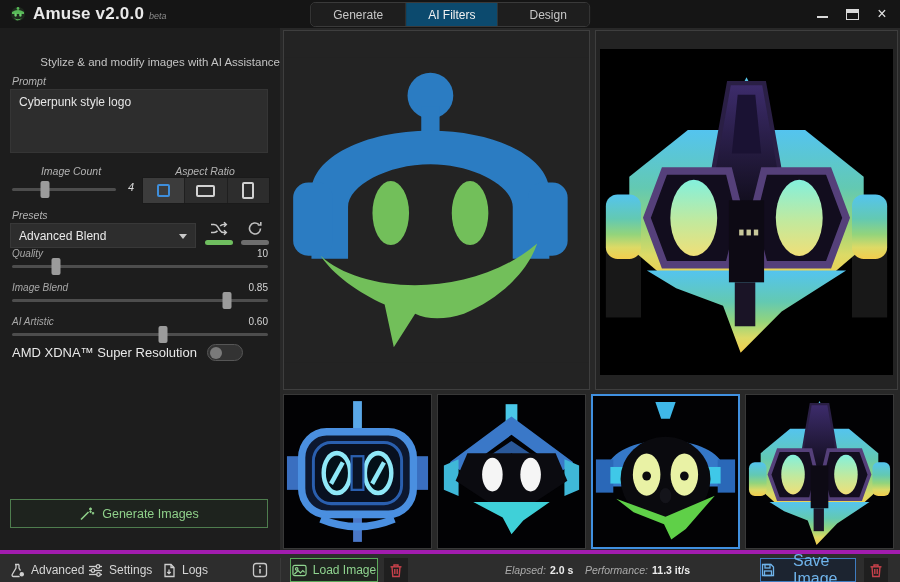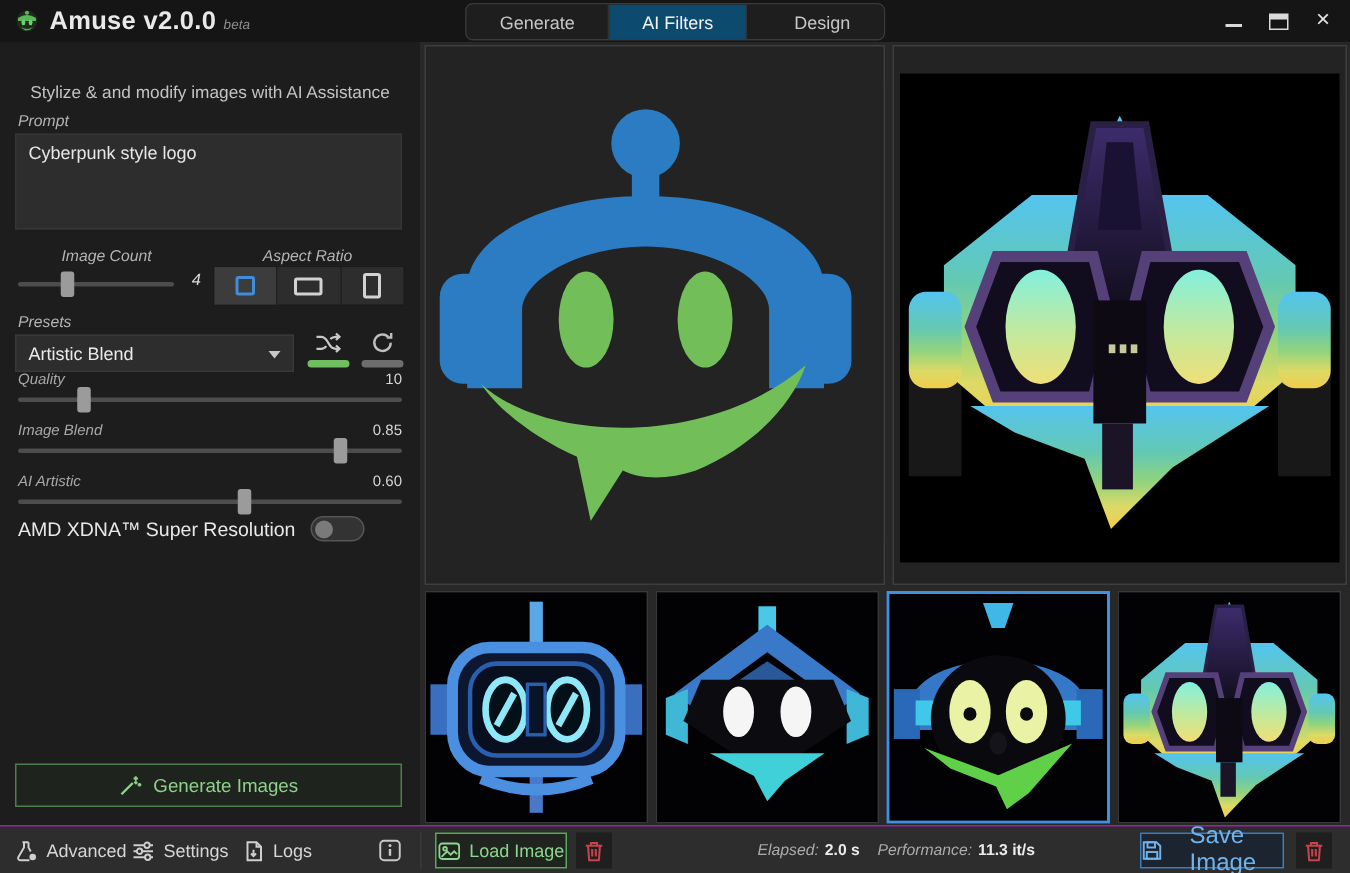--- a/index.html
+++ b/index.html
@@ -20,21 +20,21 @@
   #win-controls { position:absolute; right:6px; top:0; height:28px; display:flex; align-items:center; gap:6px; }
   .win-btn { width:24px; height:22px; display:flex; align-items:center; justify-content:center; }
   .min-glyph { width:11px; height:2px; background:#d9d9d9; margin-top:6px; }
   .max-glyph { width:13px; height:11px; border:1px solid #d9d9d9; border-top:4px solid #d9d9d9; }
   .close-glyph { font-size:16px; color:#e3e3e3; line-height:1; }
 
   
   #sidebar { position:absolute; left:0; top:28px; width:280px; height:522px; background:#1d1d1d; }
   #welcome-title { position:absolute; top:8px; left:0; width:100%; text-align:center;
     font-size:15px; color:#f0f0f0; font-weight:400; }
-  #welcome-subtitle { position:absolute; top:28px; left:0; width:100%; text-align:center;
+  #welcome-subtitle { position:absolute; top:28px; left:0; width:100%; text-align:right;
     font-size:11.5px; color:#c3c3c3; }
   .field-label { font-size:10.5px; font-style:italic; color:#b3b3b3; }
   #prompt-label { position:absolute; left:12px; top:47px;text-align:center; }
   #prompt-input { position:absolute; left:10px; top:61px; width:258px; height:64px;
     background:#2d2d2d; border:1px solid #353535; color:#e6e6e6; font-size:12px;
     font-family:"Liberation Sans", sans-serif; padding:5px 8px; resize:none; outline:none; }
 
   #image-count-label { position:absolute; left:10px; top:137px; width:122px; text-align:center; }
   #aspect-ratio-label { position:absolute; left:140px; top:137px; width:130px; text-align:center; }
 
@@ -70,40 +70,40 @@
   .param-track { left:12px; width:256px; }
   #quality-label { top:220px; } #quality-value { top:220px; } #quality-track { top:237px; }
   #blend-label { top:254px; } #blend-value { top:254px; } #blend-track { top:271px; }
   #assist-label { top:288px; } #assist-value { top:288px; } #assist-track { top:305px; }
 
   #sr-row { position:absolute; left:12px; top:316px; width:256px; display:flex; align-items:center; gap:10px; }
   #sr-label { font-size:13px; color:#e8e8e8; }
   #sr-toggle { width:36px; height:17px; border-radius:9px; background:#333; border:1px solid #565656; position:relative; }
   #sr-knob { position:absolute; left:2px; top:1.5px; width:12px; height:12px; border-radius:50%; background:#7a7a7a; }
 
-  #generate-btn { position:absolute; left:10px; bottom:12px; width:258px; height:29px;
+  #generate-btn { position:absolute; left:10px; bottom:22px; width:258px; height:29px;
     border:1px solid #4e7d4e; background:#1e231e; display:flex; align-items:center; justify-content:center;
     gap:7px; color:#8fd08a; font-size:12.5px; }
 
   
   #main { position:absolute; left:280px; top:28px; width:620px; height:522px; background:#282828; }
   .img-panel { position:absolute; top:2px; height:360px; border:1px solid #3e3e3e; background:#232323; }
   #panel-source { left:3px; width:307px; }
   #panel-result { left:315px; width:303px; }
   #result-black { position:absolute; inset:18px 4px 14px 4px; background:#000; }
   .img-panel svg, #result-black svg { width:100%; height:100%; display:block; }
 
   #thumbs { position:absolute; left:3px; top:366px; display:flex; gap:5px; }
   .thumb-box { width:149px; height:155px; background:#050505; border:1px solid #383838; }
   .thumb-box.selected { border:2px solid #4090e0; }
   .thumb-box svg { width:100%; height:100%; display:block; }
 
   
   #footer { position:absolute; left:0; bottom:0; width:900px; height:32px; background:#2d2d2d;
-    border-top:1px solid #a21caf; }
+    border-top:4px solid #a21caf; }
   .foot-item { position:absolute; top:0; height:32px; display:flex; align-items:center; gap:6px;
     font-size:12px; color:#d6d6d6; }
   #advanced-item { left:10px; } #settings-item { left:88px; } #logs-item { left:162px; }
   #info-btn { left:252px; }
   #footer-divider { position:absolute; left:280px; top:4px; width:1px; height:24px; background:#3a3a3a; }
   #load-btn { position:absolute; left:290px; top:4px; width:88px; height:24px; border:1px solid #5aa85a;
     background:#1f241f; display:flex; align-items:center; justify-content:center; gap:6px;
     color:#8fd48f; font-size:12px; }
   .trash-btn { position:absolute; top:4px; width:24px; height:24px; background:#1f1f1f;
     display:flex; align-items:center; justify-content:center; }
@@ -173,21 +173,21 @@
     <div class="ar-btn">
         <div class="ar-landscape"></div>
       </div>
     <div class="ar-btn">
         <div class="ar-portrait"></div>
       </div>
   </div>
 
   <div id="presets-label" class="field-label">Presets</div>
   <div id="presets-select">
-    <span>Artistic Blend</span>
+    <span>Advanced Blend</span>
     <span id="presets-chevron"></span>
   </div>
   <div id="shuffle-block" class="tool-block">
     <span class="icon">
       <svg width="18" height="15" viewBox="0 0 18 15" fill="none" stroke="#c9c9c9" stroke-width="1.5">
         <path d="M1,3.5 h3 c2,0 3,1 4,2.7 l1.6,2.6 c1,1.7 2.2,2.7 4.2,2.7 h2.2"></path>
         <path d="M1,11.5 h3 c1.6,0 2.7,-.7 3.5,-1.8"></path>
         <path d="M10.2,5 c.9,-1 2,-1.5 3.6,-1.5 h2.2"></path>
         <path d="M14,1.3 l2.3,2.2 -2.3,2.2"></path>
         <path d="M14,9.3 l2.3,2.2 -2.3,2.2"></path>

